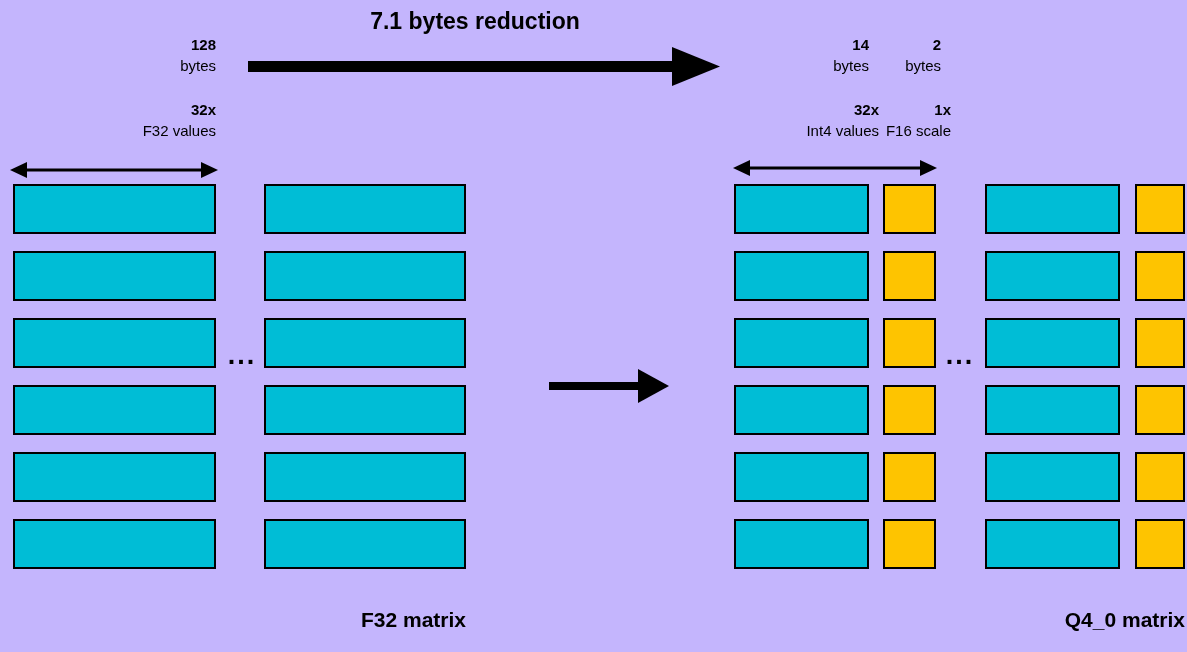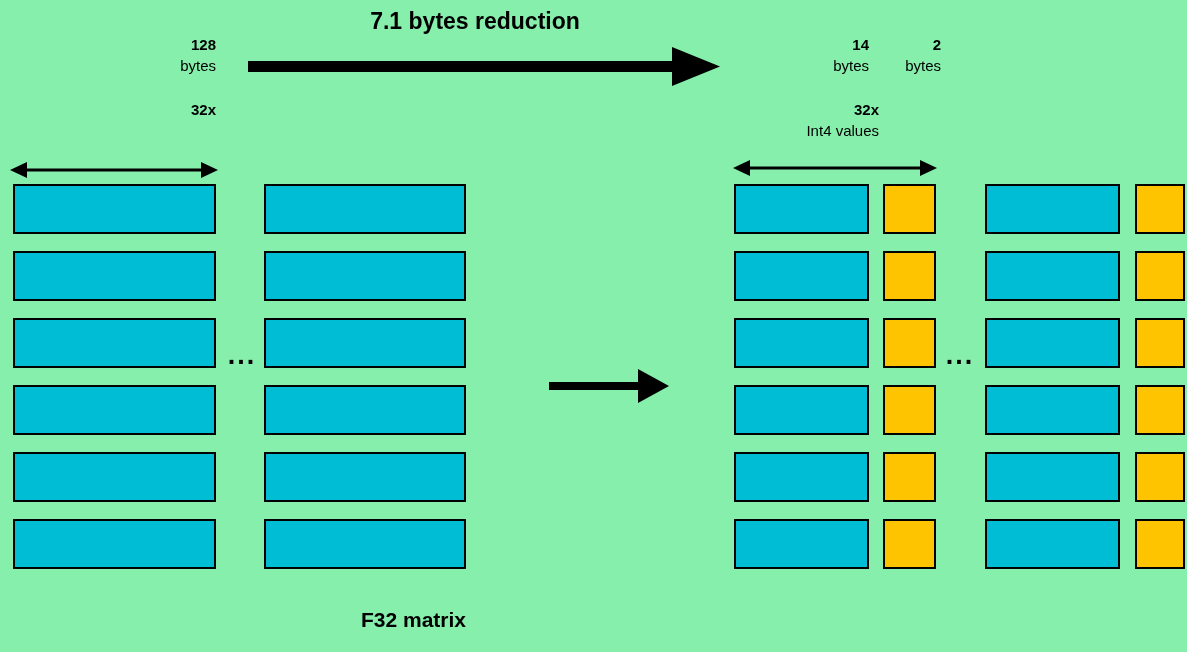--- a/index.html
+++ b/index.html
@@ -1,21 +1,21 @@
 <!DOCTYPE html>
 <html><head>
 <meta charset="utf-8">
 <style>
   * { margin: 0; padding: 0; box-sizing: border-box; }
   html, body { background: #ffffff; }
   .canvas {
     position: relative;
     width: 1187px;
     height: 652px;
-    background: #86efac;
+    background: #c4b5fd;
     font-family: "Liberation Sans", "DejaVu Sans", sans-serif;
     color: #000000;
     overflow: hidden;
   }
   .abs { position: absolute; }
   .lbl { text-align: right; font-size: 15px; line-height: 21px; color: #000; }
   .lbl .b { font-weight: 700; }
   .title {
     font-size: 23px;
     font-weight: 700;
@@ -56,20 +56,21 @@
     <polygon points="424,1 472,20.5 424,40" fill="#000"></polygon>
   </svg>
 
   <div class="abs lbl" style="left:13px; top:34px; width:203px;">
     <div class="b">128</div>
     <div>bytes</div>
   </div>
 
   <div class="abs lbl" style="left:13px; top:99px; width:203px;">
     <div class="b">32x</div>
+    <div>F32 values</div>
   </div>
 
   <svg class="abs" style="left:10px; top:160px;" width="208" height="20" viewBox="0 0 208 20">
     <line x1="12" y1="10" x2="196" y2="10" stroke="#000" stroke-width="3"></line>
     <polygon points="0,10 17,2 17,18" fill="#000"></polygon>
     <polygon points="208,10 191,2 191,18" fill="#000"></polygon>
   </svg>
 
   <div class="abs block-col" style="left:13px; top:184px; width:203px;">
       <div style="background: rgb(0, 189, 214); border-color: rgb(0, 0, 0);"></div>
@@ -106,20 +107,24 @@
   <div class="abs lbl" style="left:869px; top:34px; width:72px;">
     <div class="b">2</div>
     <div>bytes</div>
   </div>
 
   <div class="abs lbl" style="left:724px; top:99px; width:155px;">
     <div class="b">32x</div>
     <div>Int4 values</div>
   </div>
 
+  <div class="abs lbl" style="left:867px; top:99px; width:84px;">
+    <div class="b">1x</div>
+    <div>F16 scale</div>
+  </div>
 
   <svg class="abs" style="left:733px; top:158px;" width="204" height="20" viewBox="0 0 204 20">
     <line x1="12" y1="10" x2="192" y2="10" stroke="#000" stroke-width="3"></line>
     <polygon points="0,10 17,2 17,18" fill="#000"></polygon>
     <polygon points="204,10 187,2 187,18" fill="#000"></polygon>
   </svg>
 
   <div class="abs block-col" style="left:734px; top:184px; width:135px;">
       <div style="background: rgb(0, 189, 214); border-color: rgb(0, 0, 0);"></div>
       <div style="background: rgb(0, 189, 214); border-color: rgb(0, 0, 0);"></div>
@@ -151,14 +156,15 @@
 
   <div class="abs block-col" style="left:1135px; top:184px; width:50px;">
       <div style="background: rgb(254, 196, 0); border-color: rgb(0, 0, 0);"></div>
       <div style="background: rgb(254, 196, 0); border-color: rgb(0, 0, 0);"></div>
       <div style="background: rgb(254, 196, 0); border-color: rgb(0, 0, 0);"></div>
       <div style="background: rgb(254, 196, 0); border-color: rgb(0, 0, 0);"></div>
       <div style="background: rgb(254, 196, 0); border-color: rgb(0, 0, 0);"></div>
       <div style="background: rgb(254, 196, 0); border-color: rgb(0, 0, 0);"></div>
     </div>
 
+  <div class="abs matrix-caption" style="left:734px; top:608px; width:451px;">Q4_0 matrix</div>
 
 </div>
 
 </body></html>

